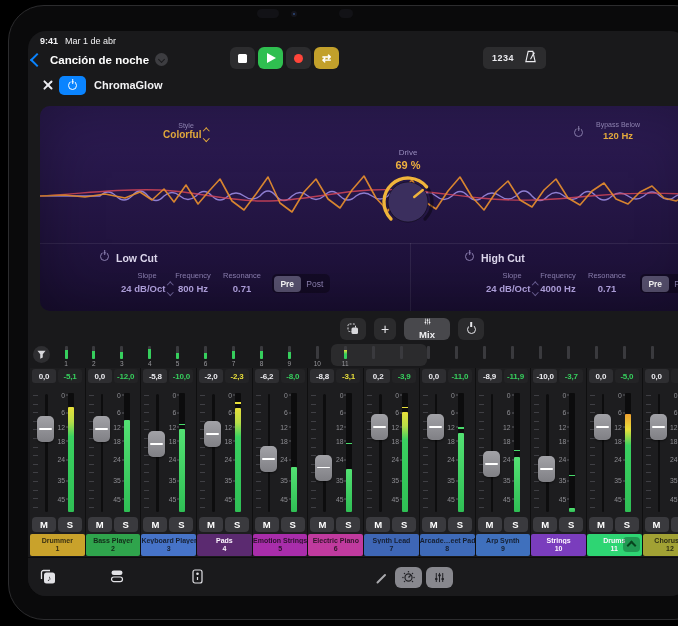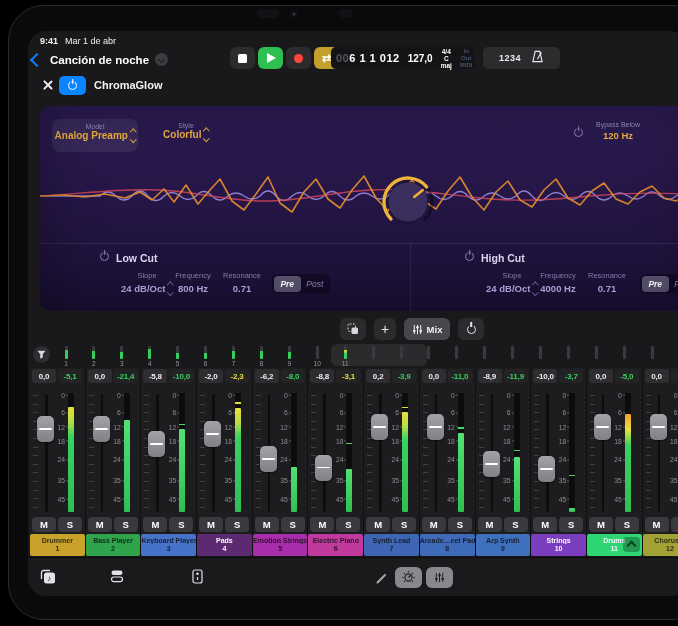--- a/index.html
+++ b/index.html
@@ -34,21 +34,21 @@
   .dot{width:9px;height:9px;border-radius:50%;background:var(--record_red);}
   .lcd{position:absolute;left:303px;top:16px;width:144px;height:22px;background:#141416;border-radius:5px;
        display:flex;align-items:center;padding:0 5px;box-sizing:border-box;color:#fff;}
   .lcd .dim{color:#55555a;}
   .lcd .pos{font-size:11px;font-weight:700;letter-spacing:0.5px;white-space:pre;}
   .lcd .sep{width:1px;height:14px;background:#2c2c2e;margin:0 4px;}
   .lcd .tempo{font-size:10px;font-weight:700;}
   .lcd .stack{display:flex;flex-direction:column;line-height:7px;font-size:6.5px;font-weight:700;text-align:center;}
   .lcd .stack.dimstack{color:#44536a;font-size:6px;}
   .countgrp{position:absolute;left:455px;top:16px;height:22px;background:#2c2c2e;border-radius:5px;
-            display:flex;align-items:center;gap:10px;padding:0 16px;color:#ececf0;}
+            display:flex;align-items:center;gap:10px;padding:0 9px;color:#ececf0;}
   .count{font-size:9px;font-weight:700;letter-spacing:0.5px;}
   
   .x-btn{position:absolute;left:14px;top:48px;width:12px;height:12px;}
   .x-btn::before,.x-btn::after{content:"";position:absolute;left:5px;top:0;width:1.8px;height:12px;background:#ececf0;border-radius:1px;}
   .x-btn::before{transform:rotate(45deg);} .x-btn::after{transform:rotate(-45deg);}
   .pwr-btn{position:absolute;left:31px;top:45px;width:27px;height:19px;border-radius:5px;background:var(--accent_blue);
            display:flex;align-items:center;justify-content:center;color:#fff;--pwrbg:var(--accent_blue);}
   .plugin-name{position:absolute;left:66px;top:48px;font-size:11px;font-weight:700;color:#f2f2f4;}
   .pwr{position:relative;display:inline-block;width:9px;height:9px;border:1.5px solid currentColor;border-radius:50%;box-sizing:border-box;}
   .pwr::before{content:"";position:absolute;left:50%;top:-3.5px;transform:translateX(-50%);width:1.6px;height:5px;background:currentColor;
@@ -73,21 +73,21 @@
   .driveval{font-size:11px;font-weight:700;color:var(--gold);margin-top:2px;}
   .knob{position:absolute;left:340px;top:68px;}
   .hdiv{position:absolute;left:0;top:137px;width:660px;height:1px;background:rgba(255,255,255,0.08);}
   .vdiv{position:absolute;left:370px;top:137px;width:1px;height:68px;background:rgba(255,255,255,0.08);}
   .cutsec{position:absolute;top:141px;width:330px;height:64px;}
   .cut-title{position:absolute;top:5px;font-size:10.5px;font-weight:700;color:#ded8ee;}
   .cutcol{position:absolute;top:24px;text-align:center;}
   .cutlabel{font-size:7.5px;color:#8d81b2;}
   .cutval{font-size:9.5px;font-weight:600;color:var(--lavender);margin-top:3px;display:flex;align-items:center;justify-content:center;gap:3px;}
   .cutval .updown{color:#6f639a;}
-  .prepost{position:absolute;top:27px;width:58px;height:19px;background:rgba(0,0,0,0.32);border-radius:5px;display:flex;padding:1.5px;box-sizing:border-box;font-style:italic;}
+  .prepost{position:absolute;top:27px;width:58px;height:19px;background:rgba(0,0,0,0.32);border-radius:5px;display:flex;padding:1.5px;box-sizing:border-box;}
   .ppcell{flex:1;display:flex;align-items:center;justify-content:center;font-size:8.5px;color:#9387b8;border-radius:4px;}
   .ppcell.sel{background:#585270;color:#fff;font-weight:700;}
   
   .mtb{position:absolute;top:287px;height:22px;display:flex;align-items:center;gap:8px;left:312px;color:#e6e6ea;}
   .mtb-btn{height:22px;border-radius:6px;background:#2b2b2d;display:flex;align-items:center;justify-content:center;gap:4px;}
   .mtb-btn.sel{background:#48484c;}
   .mtb .plus{font-size:14px;font-weight:400;color:#e6e6ea;line-height:1;}
   .mix-label{font-size:9.5px;font-weight:700;color:#f0f0f2;}
   
   .ovrow{position:absolute;left:0;top:313px;width:660px;height:24px;}
@@ -178,36 +178,20 @@
         <div class="tbtn play">
             <span class="tri"></span>
           </div>
         <div class="tbtn">
             <span class="dot"></span>
           </div>
         <div class="tbtn cycle">
             <span>⇄</span>
           </div>
       </div>
-      <div class="lcd">
-        <span class="pos dim">00</span>
-        <span class="pos">6 1 1 012</span>
-        <span class="sep"></span>
-        <span class="tempo">127,0</span>
-        <span class="sep"></span>
-        <span class="stack">
-          <span>4/4</span>
-          <span>C maj</span>
-        </span>
-        <span class="sep"></span>
-        <span class="stack dimstack">
-          <span>In  Out</span>
-          <span>MIDI</span>
-        </span>
-      </div>
       <div class="countgrp">
         <span class="count">1234</span>
         <span>
           <svg width="13" height="13" viewBox="0 0 14 14">
               <path d="M4.5 1.5 h5 l2.5 11 h-10 z" fill="none" stroke="#ececf0" stroke-width="1.2"></path>
               <path d="M7 10 L10.5 3.5" stroke="#ececf0" stroke-width="1.2"></path>
               <circle cx="10.5" cy="3.5" r="1" fill="#ececf0"></circle>
             </svg>
         </span>
       </div>
@@ -218,50 +202,44 @@
         </div>
       <div class="plugin-name">ChromaGlow</div>
 
       <div class="panel">
         <svg class="wave" width="660" height="64" viewBox="0 0 660 64">
           <path d="M0,30 L60,30 Q68,22 76,30 Q84,38 92,30 Q100,20 108,30 Q116,39 124,30 Q132,23 140,30 Q148,37 156,30 Q164,21 172,30 Q180,38 188,30 Q196,24 204,30 Q212,36 220,30 Q228,20 236,30 Q244,39 252,30 Q260,23 268,30 Q276,37 284,30 Q292,21 300,30 Q308,38 316,30 Q324,24 332,30 Q340,36 348,30 Q356,20 364,30 Q372,39 380,30 Q388,23 396,30 Q404,37 412,30 Q420,21 428,30 Q436,38 444,30 Q452,24 460,30 Q468,36 476,30 Q484,20 492,30 Q500,39 508,30 Q516,23 524,30 Q532,37 540,30 Q548,21 556,30 Q564,38 572,30 Q580,24 588,30 Q596,36 604,30 Q612,22 620,30 Q628,37 636,30 Q644,25 652,30 L660,30" fill="none" stroke="#9a8ae0" stroke-width="1.3" opacity="0.9"></path>
           <path d="M0,30 C40,28 80,22 120,24 C160,26 180,34 220,35 C260,36 290,26 330,24 C370,22 400,28 440,32 C480,36 510,34 550,30 C590,26 620,26 660,29" fill="none" stroke="#d44558" stroke-width="1.4" opacity="0.85"></path>
           <path d="M0,30 L25,29 L45,31 L65,28 L85,32 L100,26 L112,34 L124,23 L134,36 L146,19 L158,38 L170,24 L180,13 L192,35 L204,44 L216,28 L228,11 L240,37 L252,46 L264,26 L276,13 L288,33 L300,42 L312,24 L324,10 L336,32 L348,45 L360,27 L372,14 L384,35 L396,43 L408,25 L420,11 L432,31 L444,44 L456,26 L468,15 L480,34 L492,41 L504,24 L516,13 L528,32 L540,39 L552,25 L564,17 L576,33 L588,38 L600,26 L612,20 L624,32 L636,35 L648,28 L660,30" fill="none" stroke="#e08a2e" stroke-width="1.6" stroke-linejoin="round" opacity="0.95"></path>
         </svg>
 
-        <div class="modelbox">
-          <div class="plabel" style="margin-top:4px;">Model</div>
-          <div class="goldval">
-              <span>Analog Preamp</span>
-            <span class="updown">
-                <i class="u"></i>
-                <i class="dn"></i>
-              </span>
-            </div>
-        </div>
         <div class="stylebox">
           <div class="plabel">Style</div>
           <div class="goldval">
               <span>Colorful</span>
             <span class="updown">
                 <i class="u"></i>
                 <i class="dn"></i>
               </span>
             </div>
         </div>
         <span class="pwr dimpwr" style="left:534px;top:22px;"></span>
         <div class="bypassbox">
           <div class="plabel">Bypass Below</div>
           <div class="goldsm">120 Hz</div>
         </div>
         <div class="levelbox">
           <div class="plabel">Level</div>
           <div class="goldsm">0.0</div>
         </div>
 
+        <div class="driveblk">
+          <div class="plabel" style="font-size:8px;">Drive</div>
+          <div class="driveval">69 %</div>
+        </div>
         <svg class="knob" width="56" height="56" viewBox="0 0 56 56">
           <path d="M11,45 A24,24 0 1 1 45,45" fill="none" stroke="rgba(0,0,0,0.4)" stroke-width="3.4" stroke-linecap="round"></path>
           <path d="M11,45 A24,24 0 1 1 46.6,12.9" fill="none" stroke="#f0b43c" stroke-width="3.4" stroke-linecap="round"></path>
           <circle cx="28" cy="28" r="20" fill="#3b2f5e" stroke="rgba(0,0,0,0.45)" stroke-width="1"></circle>
           <line x1="34.2" y1="23" x2="42.8" y2="16" stroke="#f0b43c" stroke-width="2.4" stroke-linecap="round"></line>
         </svg>
 
         <div class="hdiv"></div>
         <div class="vdiv"></div>
 
@@ -323,21 +301,21 @@
       <div class="mtb">
         <div class="mtb-btn" style="width:26px;">
           <svg width="12" height="12" viewBox="0 0 12 12">
               <rect x="1" y="1" width="7.5" height="7.5" rx="1.5" fill="none" stroke="#d8d8dc" stroke-width="1" stroke-dasharray="2 1.4"></rect>
               <rect x="4.5" y="4.5" width="6.5" height="6.5" rx="1.5" fill="#d8d8dc"></rect>
             </svg>
         </div>
         <div class="mtb-btn" style="width:22px;">
             <span class="plus">+</span>
           </div>
-        <div class="mtb-btn sel" style="width:46px;">
+        <div class="mtb-btn sel" style="width:46px;flex-direction:column;">
           <svg width="11" height="11" viewBox="0 0 12 12">
               <g stroke="#f0f0f2" stroke-width="1.1">
                 <line x1="2.5" y1="1" x2="2.5" y2="11"></line>
                 <line x1="6" y1="1" x2="6" y2="11"></line>
                 <line x1="9.5" y1="1" x2="9.5" y2="11"></line>
               </g>
               <g fill="#f0f0f2">
                 <rect x="1" y="6.5" width="3" height="2.2" rx="1"></rect>
                 <rect x="4.5" y="2.5" width="3" height="2.2" rx="1"></rect>
                 <rect x="8" y="6.5" width="3" height="2.2" rx="1"></rect>
@@ -501,21 +479,21 @@
       <div class="msbtn s">S</div>
     </div>
     <div class="plate dark" style="background: rgb(201, 162, 43);">
       <div class="pname">Drummer</div>
       <div class="pnum">1</div>
 
     </div>
   </div>
           <div class="channel">
     <div class="vbox vol">0,0</div>
-    <div class="vbox pk green">-21,4</div>
+    <div class="vbox pk green">-12,0</div>
     <div class="fader-area">
       <div class="ruler"></div>
       <div class="slot"></div>
       <div class="cap" style="top: calc(31% - 13px);">
                 <i></i>
               </div>
       <div class="scale">
                 <span class="scnum" style="top: 3%;">0</span>
                 <span class="scnum" style="top: 17%;">6</span>
                 <span class="scnum" style="top: 29%;">12</span>

